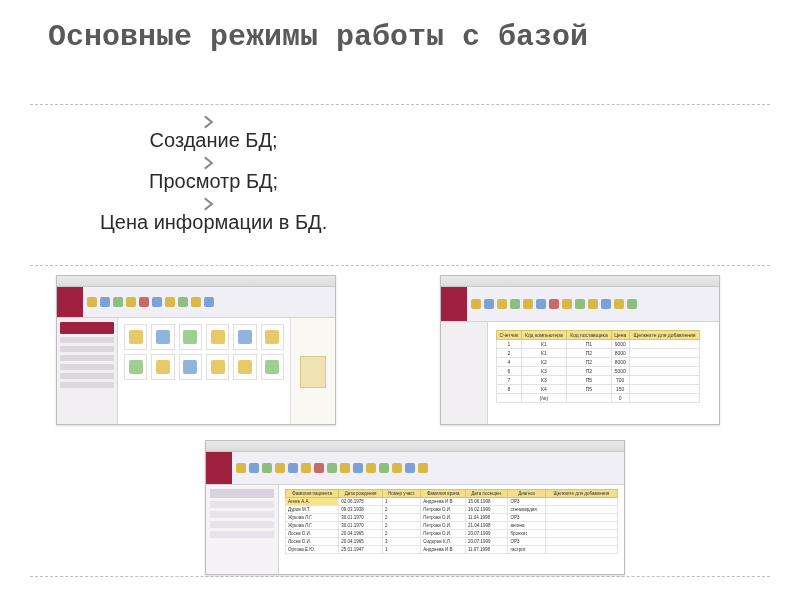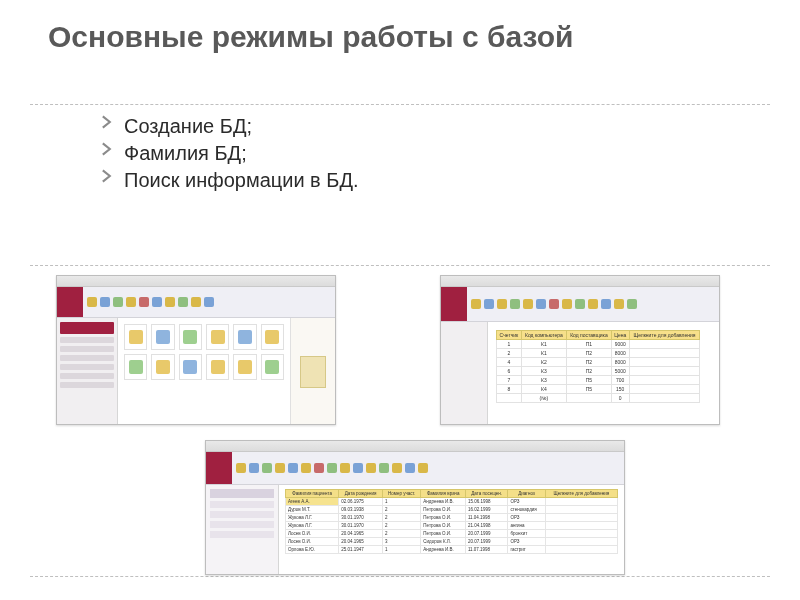--- a/index.html
+++ b/index.html
@@ -19,41 +19,43 @@
   }
   .title {
     position: absolute;
     left: 48px;
     top: 20px;
     font-size: 30px;
     font-weight: bold;
     color: #595959;
     line-height: 1.15;
     width: 640px;
+    font-family: Liberation Mono, monospace;
   }
   .divider {
     position: absolute;
     left: 30px;
     right: 30px;
     border-top: 1px dashed #bfbfbf;
   }
   .divider.top    { top: 104px; }
   .divider.mid    { top: 265px; }
   .divider.bottom { top: 576px; }
   .bullets {
     position: absolute;
     left: 100px;
     top: 115px;
     font-size: 20px;
     color: #2b2b2b;
   }
   .bullets .row {
     display: flex;
-    align-items: flex-start;
+    align-items: center;
     margin-bottom: 4px;
+    flex-direction: column;
   }
   .bullets .arrow {
     width: 14px;
     height: 14px;
     margin-right: 10px;
     color: #8b8b8b;
     flex: 0 0 auto;
   }
   .bullets .arrow svg { display: block; }
 
@@ -245,29 +247,29 @@
           </svg>
       </span>
       <span>Создание БД;</span>
     </div>
     <div class="row">
       <span class="arrow">
         <svg viewBox="0 0 10 10" width="14" height="14">
             <path d="M2 1 L7 5 L2 9" fill="none" stroke="currentColor" stroke-width="1.5"></path>
           </svg>
       </span>
-      <span>Фамилия БД;</span>
+      <span>Просмотр БД;</span>
     </div>
     <div class="row">
       <span class="arrow">
         <svg viewBox="0 0 10 10" width="14" height="14">
             <path d="M2 1 L7 5 L2 9" fill="none" stroke="currentColor" stroke-width="1.5"></path>
           </svg>
       </span>
-      <span>Поиск информации в БД.</span>
+      <span>Цена информации в БД.</span>
     </div>
   </div>
 
   <div class="thumb t1">
     <div class="titlebar"></div>
     <div class="ribbon">
       <div class="corner"></div>
       <div class="icons">
         <span></span>
           <span class="b"></span>

